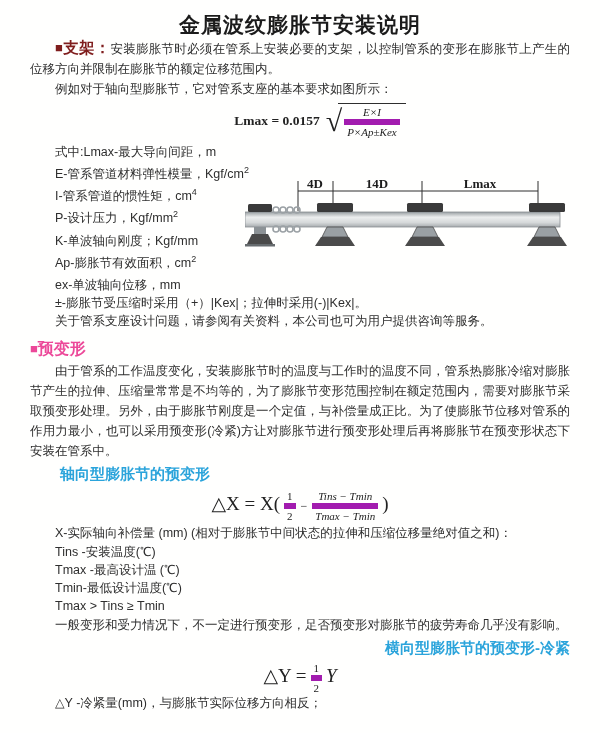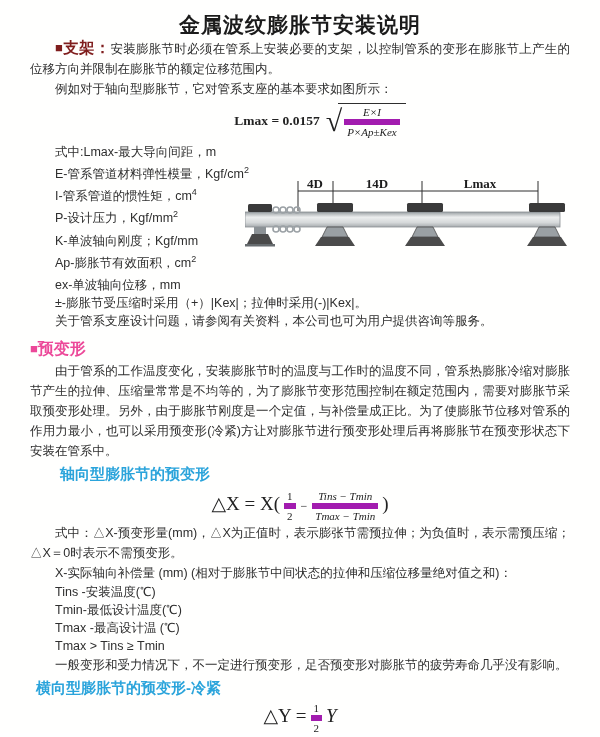--- a/index.html
+++ b/index.html
@@ -44,21 +44,21 @@
     font-size:16px; font-weight:bold;
     line-height:22px;
   }
   .sub-head {
     margin:2px 0 0 0;
     color:#2BA4DB;
     font-size:15px; font-weight:bold;
     line-height:22px;
   }
   .sub-head.ind2 { margin-left:2em; }
-  .sub-head.ind05 { margin-left:0.4em; }
+  .sub-head.ind05 { margin-left:0.4em;text-align:right; }
 
   .def-list { margin:4px 0 0 0; }
   .def-line {
     margin-left:2em;
     font-size:12.5px;
     line-height:18px;
     white-space:nowrap;
   }
   .def-line sup { font-size:9px; }
 
@@ -163,27 +163,26 @@
           <span class="den">2</span>
         </span>
       <span class="f-op">−</span>
       <span class="frac">
           <span class="num">Tins − Tmin</span>
           <span class="den">Tmax − Tmin</span>
         </span>
       <span class="f-mid">)</span>
     </div>
 
-    <p class="para indent">式中：△X-预变形量(mm)，△X为正值时，表示膨张节需预拉伸；为负值时，表示需预压缩；△X＝0时表示不需预变形。</p>
     <p class="para indent">X-实际轴向补偿量 (mm) (相对于膨胀节中间状态的拉伸和压缩位移量绝对值之和)：</p>
 
     <div class="def-list" style="margin-top:0;">
       <div class="def-line">Tins -安装温度(℃)</div>
+      <div class="def-line">Tmax -最高设计温 (℃)</div>
       <div class="def-line">Tmin-最低设计温度(℃)</div>
-      <div class="def-line">Tmax -最高设计温 (℃)</div>
       <div class="def-line">Tmax &gt; Tins ≥ Tmin</div>
     </div>
 
     <p class="para indent">一般变形和受力情况下，不一定进行预变形，足否预变形对膨胀节的疲劳寿命几乎没有影响。</p>
 
     <h3 class="sub-head ind05">横向型膨胀节的预变形-冷紧</h3>
 
     <div class="formula f3">
       <span class="f-mid">△Y =</span>
       <span class="frac upright">

